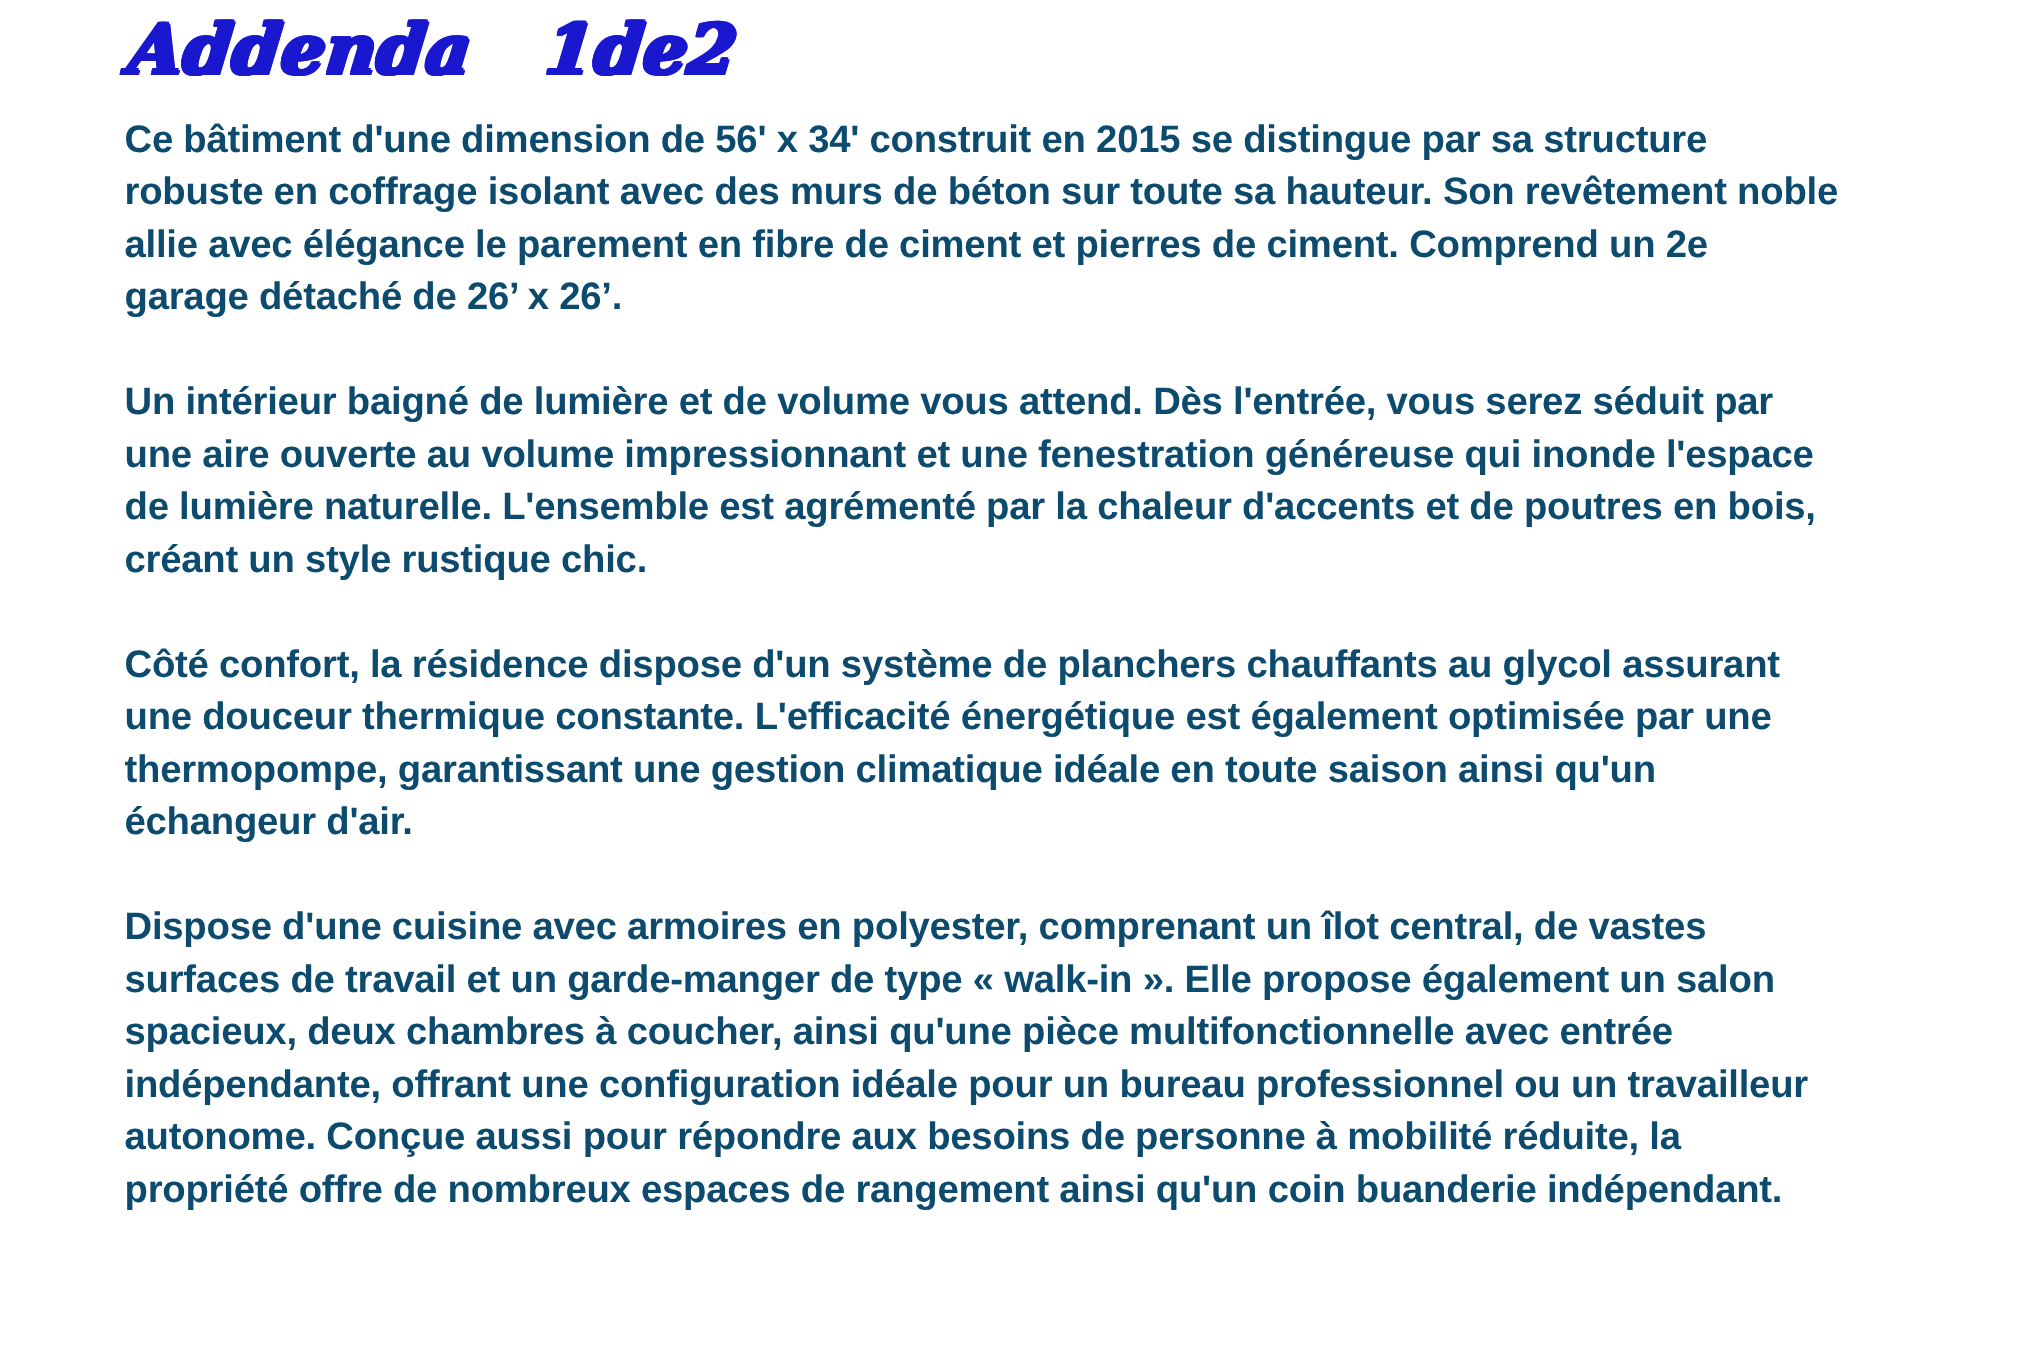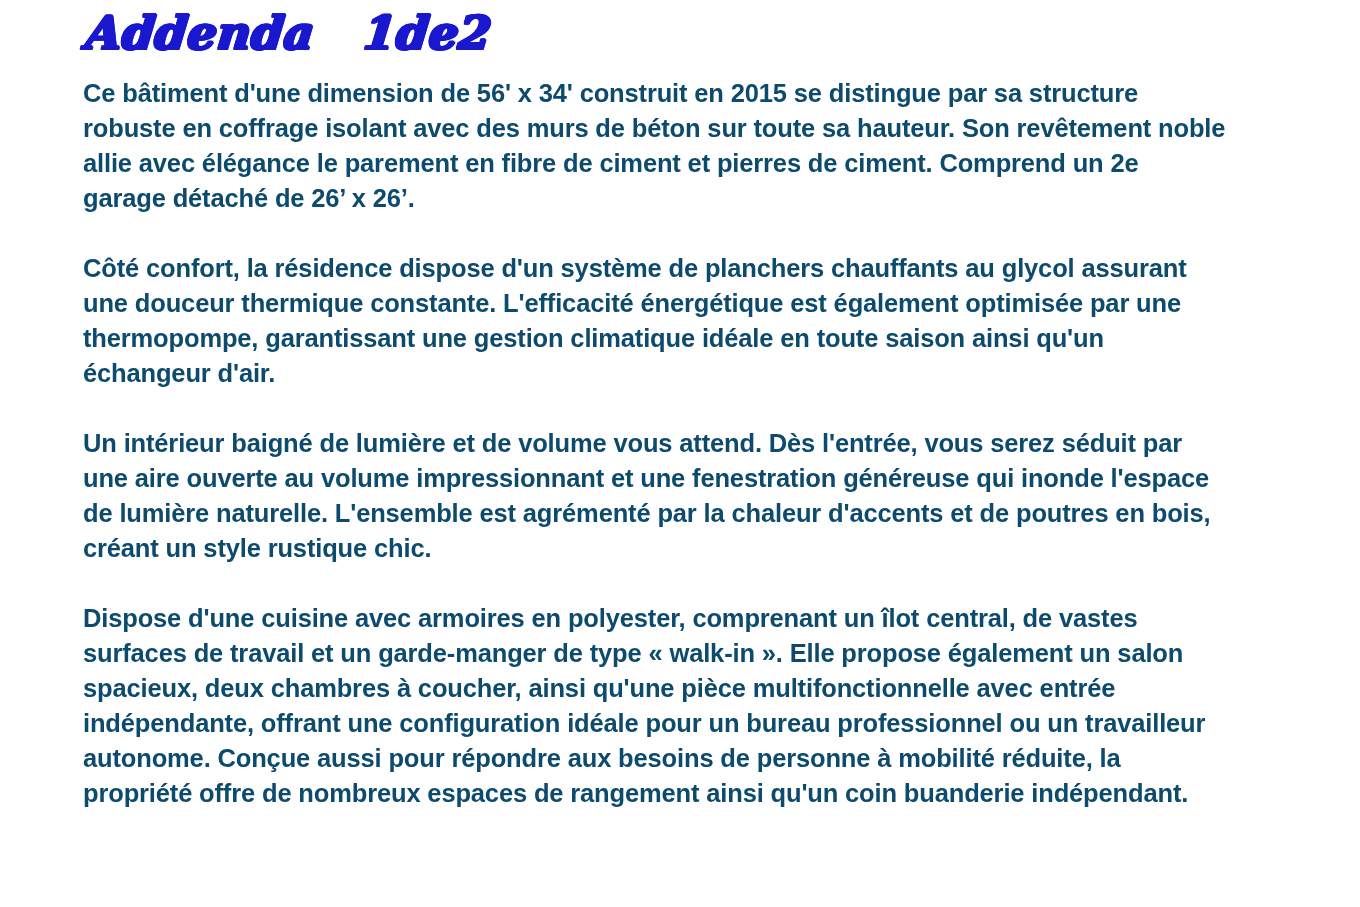--- a/index.html
+++ b/index.html
@@ -77,18 +77,18 @@
 <body>
 
 <div id="page">
 
   <div id="title-block">
     <span id="doc-title">Addenda   1de2</span>
   </div>
 
   <div id="body-text">
     <p class="para">Ce bâtiment d'une dimension de 56' x 34' construit en 2015 se distingue par sa structure robuste en coffrage isolant avec des murs de béton sur toute sa hauteur. Son revêtement noble allie avec élégance le parement en fibre de ciment et pierres de ciment. Comprend un 2e garage détaché de 26’ x 26’.</p>
+    <p class="para">Un intérieur baigné de lumière et de volume vous attend. Dès l'entrée, vous serez séduit par une aire ouverte au volume impressionnant et une fenestration généreuse qui inonde l'espace de lumière naturelle. L'ensemble est agrémenté par la chaleur d'accents et de poutres en bois, créant un style rustique chic.</p>
     <p class="para">Côté confort, la résidence dispose d'un système de planchers chauffants au glycol assurant une douceur thermique constante. L'efficacité énergétique est également optimisée par une thermopompe, garantissant une gestion climatique idéale en toute saison ainsi qu'un échangeur d'air.</p>
-    <p class="para">Un intérieur baigné de lumière et de volume vous attend. Dès l'entrée, vous serez séduit par une aire ouverte au volume impressionnant et une fenestration généreuse qui inonde l'espace de lumière naturelle. L'ensemble est agrémenté par la chaleur d'accents et de poutres en bois, créant un style rustique chic.</p>
     <p class="para">Dispose d'une cuisine avec armoires en polyester, comprenant un îlot central, de vastes surfaces de travail et un garde-manger de type « walk-in ». Elle propose également un salon spacieux, deux chambres à coucher, ainsi qu'une pièce multifonctionnelle avec entrée indépendante, offrant une configuration idéale pour un bureau professionnel ou un travailleur autonome. Conçue aussi pour répondre aux besoins de personne à mobilité réduite, la propriété offre de nombreux espaces de rangement ainsi qu'un coin buanderie indépendant.</p>
   </div>
 
 </div>
 
 </body></html>

